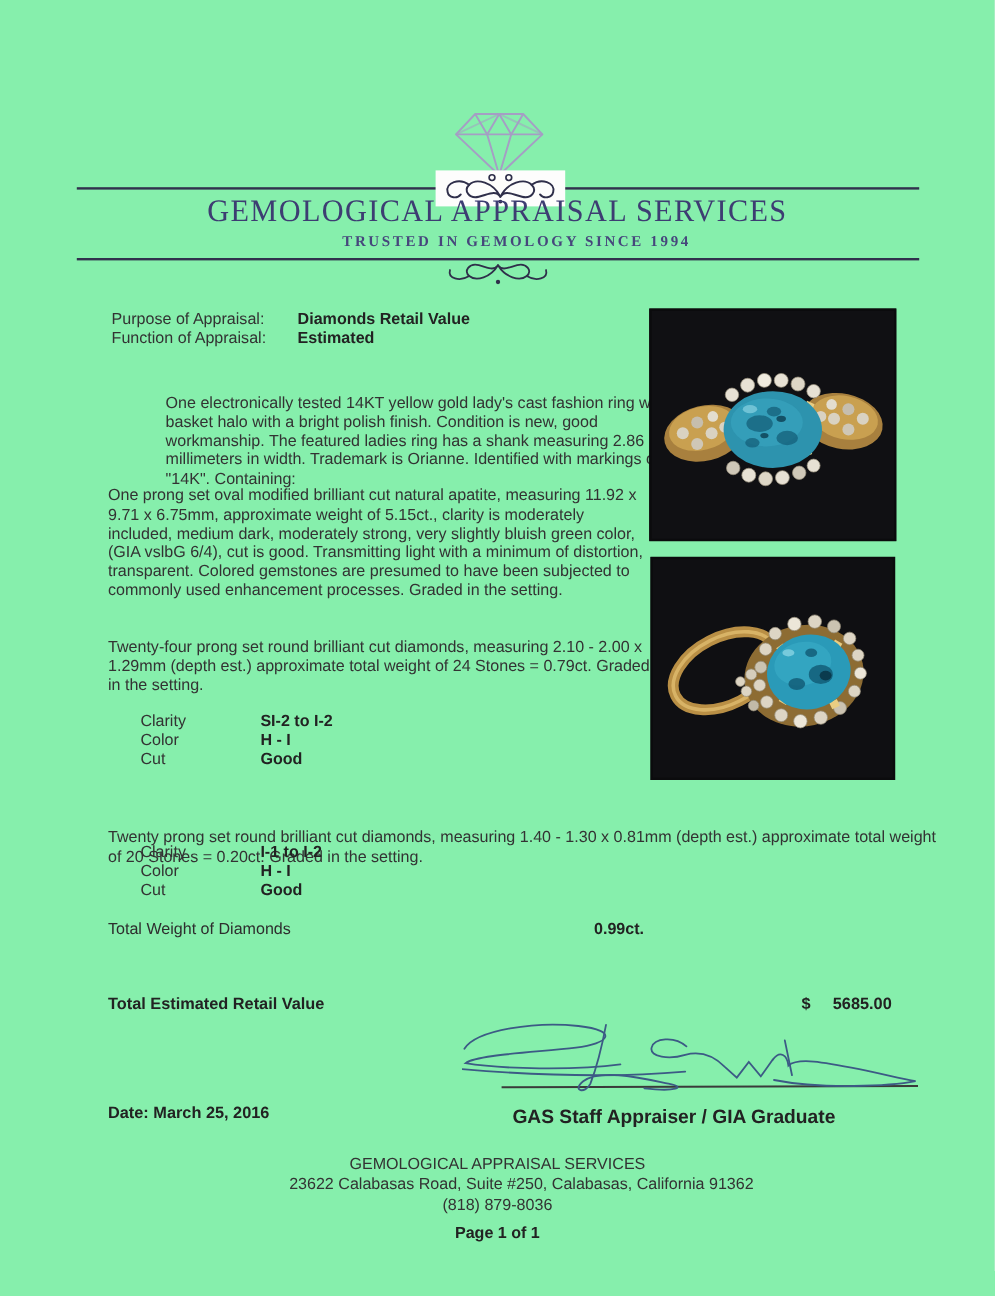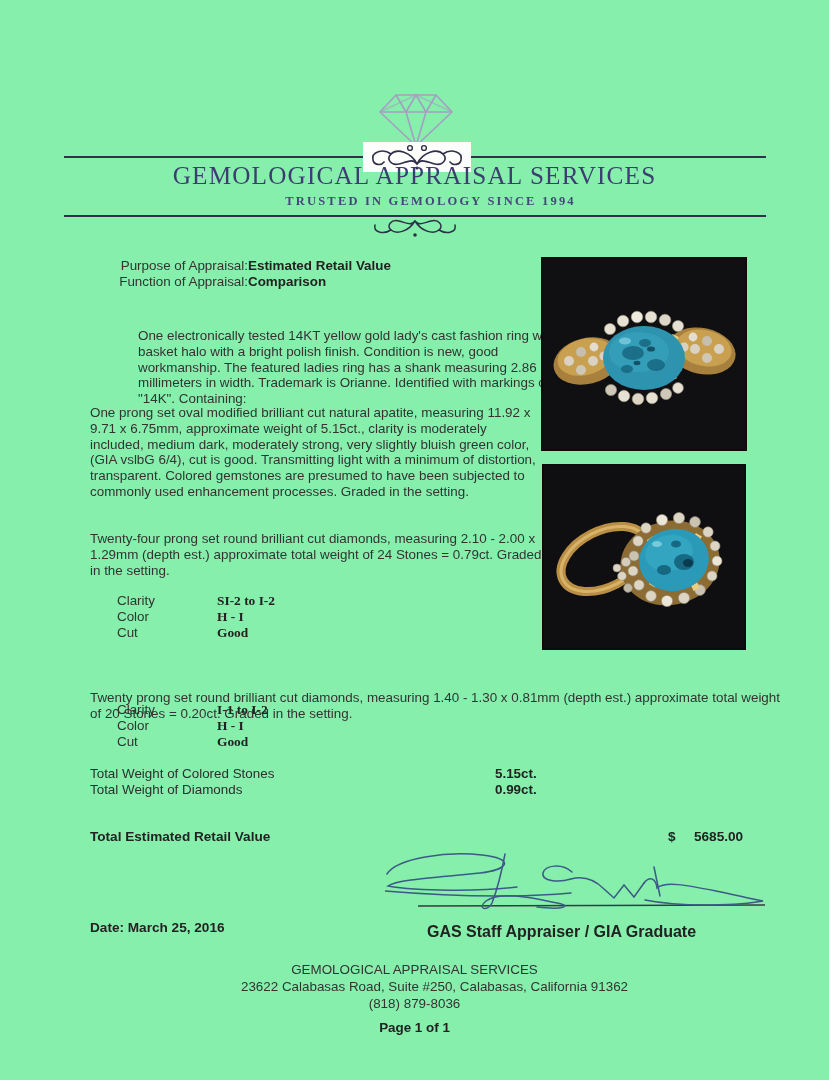--- a/index.html
+++ b/index.html
@@ -22,36 +22,36 @@
     font-size:26px;letter-spacing:1.2px;color:#3d3d72;font-weight:500;
     transform:scaleX(.97);
   }
   .org-tagline{
     position:absolute;left:16px;top:194px;width:100%;text-align:center;
     font-family:"Liberation Serif","DejaVu Serif",serif;
     font-size:12.5px;letter-spacing:2.2px;color:#46467c;font-weight:600;
   }
   
   .meta{position:absolute;left:93px;top:258px;font-size:13.4px;line-height:16px;}
-  .meta-row{display:flex;text-align:right;}
+  .meta-row{display:flex;}
   .meta-label{width:155px;color:#333;}
   .meta-value{font-weight:bold;color:#222;}
   
   .para{position:absolute;left:90px;font-size:13.4px;line-height:15.8px;color:#333;margin:0;}
   .p1{top:328px;width:444px;margin-left:48px;}
   .p2{top:405px;width:452px;}
   .p3{top:531px;width:452px;}
   .p4{top:654px;width:700px;margin-top:36px;}
   
   .grade{position:absolute;left:117px;font-size:13.4px;line-height:16px;}
   .grade-1{top:593px;}
   .grade-2{top:702px;}
   .grade-row{display:flex;}
   .grade-label{width:100px;color:#333;}
-  .grade-value{font-weight:bold;color:#222;font-family:Liberation Serif, serif;}
+  .grade-value{font-weight:bold;color:#222;}
   
   .totals{position:absolute;left:90px;top:766px;width:676px;font-size:13.4px;line-height:15.8px;}
   .tot-row{position:relative;height:15.8px;}
   .tot-label{position:absolute;left:0;}
   .tot-value{position:absolute;left:405px;font-weight:bold;color:#222;}
   .retail{position:absolute;left:90px;top:829px;width:676px;font-size:13.6px;}
   .retail-label{position:absolute;left:0;font-weight:bold;color:#222;}
   .retail-cur{position:absolute;left:578px;font-weight:bold;color:#222;}
   .retail-amt{position:absolute;left:604px;font-weight:bold;color:#222;text-align:center;}
   
@@ -111,25 +111,25 @@
         <path d="M20,13 C12,18 2,15 4,8"></path>
         <path d="M68,13 C76,18 86,15 84,8"></path>
       </g>
       <circle cx="44" cy="18" r="1.8" fill="#2f2f4a"></circle>
     </svg>
   </header>
 
   <section class="meta">
     <div class="meta-row">
       <span class="meta-label">Purpose of Appraisal:</span>
-      <span class="meta-value">Estimated Retail Value</span>
+      <span class="meta-value">Diamonds Retail Value</span>
     </div>
     <div class="meta-row">
       <span class="meta-label">Function of Appraisal:</span>
-      <span class="meta-value">Comparison</span>
+      <span class="meta-value">Estimated</span>
     </div>
   </section>
 
   <p class="para p1">One electronically tested 14KT yellow gold lady's cast fashion ring with a basket halo with a bright polish finish. Condition is new, good workmanship. The featured ladies ring has a shank measuring 2.86 millimeters in width. Trademark is Orianne. Identified with markings of "14K".  Containing:</p>
   <p class="para p2">One prong set oval modified brilliant cut natural apatite, measuring 11.92 x 9.71 x 6.75mm, approximate weight of 5.15ct., clarity is moderately included, medium dark, moderately strong, very slightly bluish green color, (GIA vslbG 6/4), cut is good. Transmitting light with a minimum of distortion, transparent. Colored gemstones are presumed to have been subjected to commonly used enhancement processes. Graded in the setting.</p>
   <p class="para p3">Twenty-four prong set round brilliant cut diamonds, measuring 2.10 - 2.00 x 1.29mm (depth est.) approximate total weight of 24 Stones = 0.79ct. Graded in the setting.</p>
 
   <section class="grade grade-1">
     <div class="grade-row">
       <span class="grade-label">Clarity</span>
@@ -156,24 +156,20 @@
       <span class="grade-label">Color</span>
       <span class="grade-value">H - I</span>
     </div>
     <div class="grade-row">
       <span class="grade-label">Cut</span>
       <span class="grade-value">Good</span>
     </div>
   </section>
 
   <section class="totals">
-    <div class="tot-row">
-      <span class="tot-label">Total Weight of Colored Stones</span>
-      <span class="tot-value">5.15ct.</span>
-    </div>
     <div class="tot-row">
       <span class="tot-label">Total Weight of Diamonds</span>
       <span class="tot-value">0.99ct.</span>
     </div>
   </section>
 
   <div class="retail">
     <span class="retail-label">Total Estimated Retail Value</span>
     <span class="retail-cur">$</span>
     <span class="retail-amt">5685.00</span>

